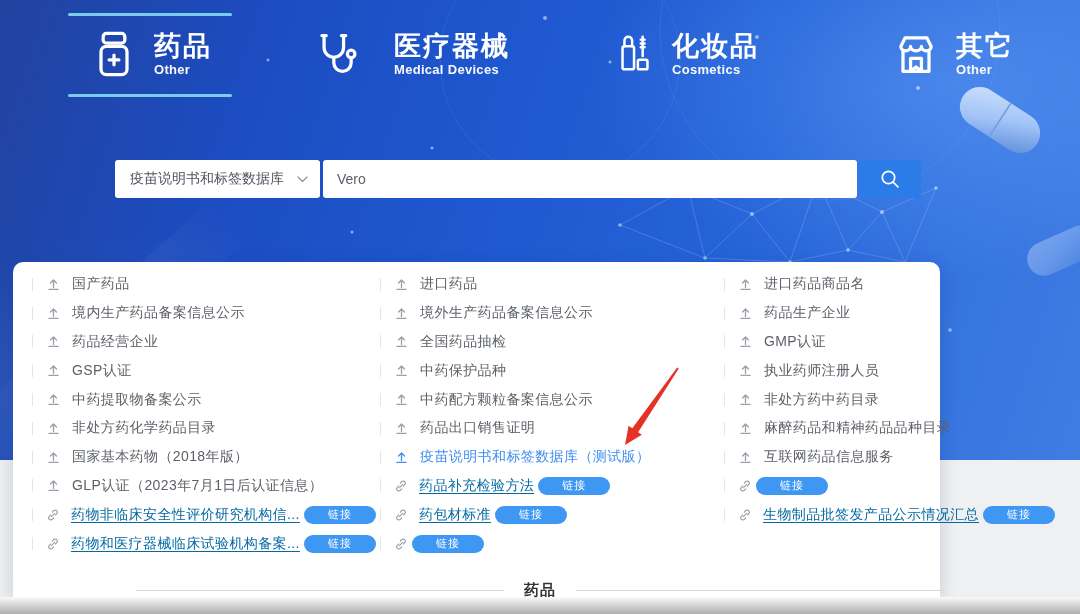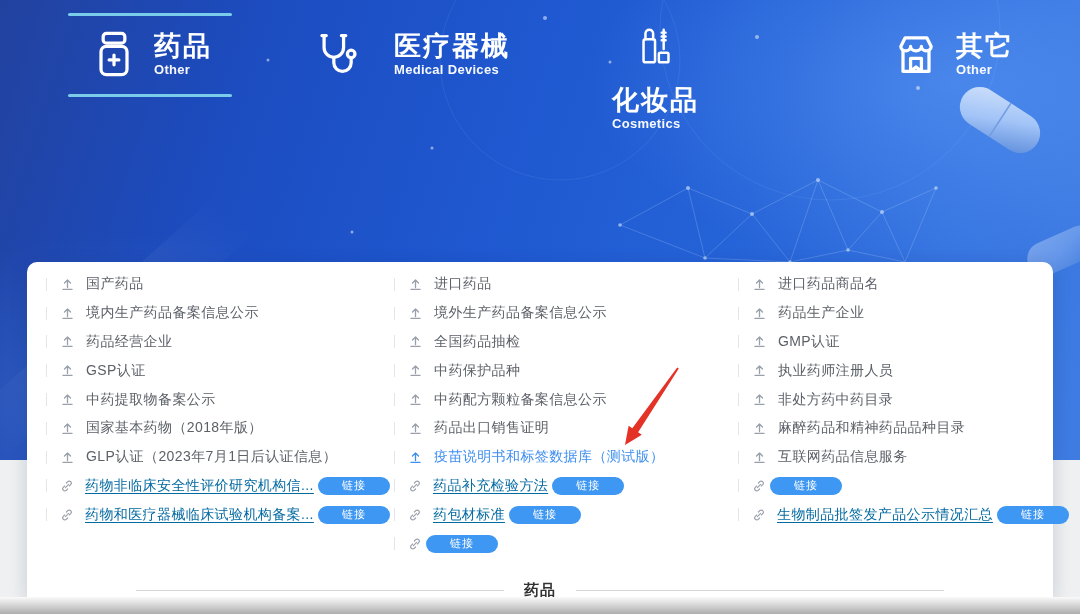--- a/index.html
+++ b/index.html
@@ -19,36 +19,36 @@
   .streak.s2{left:30px;top:360px;width:280px;height:34px;opacity:.06;}
 
   
   .tab{position:absolute;top:22px;height:64px;display:flex;align-items:center;gap:14px;color:#fff;cursor:pointer;}
   .tab .t-icon{flex:0 0 auto;display:flex;}
   .tab .t-text{display:flex;flex-direction:column;line-height:1.05;}
   .tab .zh{font-size:27px;font-weight:600;letter-spacing:2px;white-space:nowrap;}
   .tab .en{font-size:13px;font-weight:600;opacity:.96;margin-top:3px;letter-spacing:.3px;white-space:nowrap;}
   .tab1{left:68px;width:164px;justify-content:center;}
   .tab2{left:310px;gap:32px;}
-  .tab3{left:612px;flex-direction:column;}
+  .tab3{left:612px;}
   .tab4{left:890px;}
   .tab.active::before,.tab.active::after{content:"";position:absolute;left:0;right:0;height:3px;background:var(--tab-line,#79cdea);border-radius:2px;}
   .tab.active::before{top:-9px;}
   .tab.active::after{bottom:-11px;}
 
   
   .searchbar{position:absolute;left:115px;top:160px;height:38px;display:flex;align-items:stretch;}
   .sel{width:178px;background:#fff;border-radius:3px;display:flex;align-items:center;justify-content:space-between;padding:0 12px 0 15px;margin-right:3px;cursor:pointer;}
   .sel .sel-text{font-size:14px;color:#4f5560;white-space:nowrap;}
   .sel .chev{display:flex;margin-left:6px;}
   .search-input{width:506px;border:none;outline:none;background:#fff;border-radius:3px;padding:0 14px;font-size:14px;color:#5a6068;font-family:"Liberation Sans","DejaVu Sans",sans-serif;}
   .search-btn{width:62px;margin-left:2px;border:none;outline:none;background:var(--accent,#2b7ce9);border-radius:3px;display:flex;align-items:center;justify-content:center;cursor:pointer;}
 
   
-  .panel{position:absolute;left:27px;top:262px;width:1026px;height:336px;background:#fff;border-radius:10px 10px 0 0;box-shadow:0 4px 18px rgba(20,40,90,.18);}
+  .panel{position:absolute;left:13px;top:262px;width:927px;height:336px;background:#fff;border-radius:10px 10px 0 0;box-shadow:0 4px 18px rgba(20,40,90,.18);}
   .col{position:absolute;top:8px;}
   .col0{left:19px;width:345px;}
   .col1{left:367px;width:340px;}
   .col2{left:711px;width:310px;}
   .row{display:flex;align-items:center;height:28.8px;cursor:pointer;}
   .tick{width:1px;height:13px;background:#e3e5e9;margin-right:13px;flex:0 0 auto;}
   .row-icon{display:flex;color:#99a0aa;flex:0 0 auto;}
   .row-label{margin-left:11px;font-size:14px;color:#5c6168;letter-spacing:.4px;white-space:nowrap;}
   .row.linktype .row-label{text-decoration:underline;text-underline-offset:3px;color:#0369a1;}
   .row.active .row-label{color:var(--active-link,#3e8ef0);}
@@ -172,20 +172,39 @@
           <path d="M12 21v19h24V21"></path>
           <path d="M19 40v-12h10v12l-5-4z"></path>
         </svg>
       </span>
       <span class="t-text">
         <span class="zh">其它</span>
         <span class="en">Other</span>
       </span>
     </div>
 
+    <div class="searchbar">
+      <div class="sel">
+        <span class="sel-text">疫苗说明书和标签数据库</span>
+        <span class="chev">
+          <svg width="11" height="7" viewBox="0 0 11 7" fill="none" stroke="#9aa0a8" stroke-width="1.5" stroke-linecap="round">
+              <path d="M1 1l4.5 4.5L10 1"></path>
+            </svg>
+        </span>
+      </div>
+      <input class="search-input" type="text" value="Vero" style="">
+      <button class="search-btn">
+        <span style="display:flex;">
+          <svg width="22" height="22" viewBox="0 0 22 22" fill="none" stroke="#fff" stroke-width="1.7" stroke-linecap="round">
+            <circle cx="9.5" cy="9.5" r="6.2"></circle>
+              <path d="M14.2 14.2L19 19"></path>
+          </svg>
+        </span>
+      </button>
+    </div>
   </div>
 
   <div class="panel">
     <div class="col col0">
   <div class="row">
     <span class="tick"></span>
     <span class="row-icon">
             <svg width="15" height="15" viewBox="0 0 16 16" fill="none" stroke="currentColor" stroke-width="1.4" stroke-linecap="round" stroke-linejoin="round">
               <path d="M8 11.2V3.4M4.8 6.4L8 3.2l3.2 3.2M3.2 13.2h9.6"></path>
             </svg>
@@ -231,20 +250,30 @@
     <span class="tick"></span>
     <span class="row-icon">
             <svg width="15" height="15" viewBox="0 0 16 16" fill="none" stroke="currentColor" stroke-width="1.4" stroke-linecap="round" stroke-linejoin="round">
               <path d="M8 11.2V3.4M4.8 6.4L8 3.2l3.2 3.2M3.2 13.2h9.6"></path>
             </svg>
           </span>
     <span class="row-label">中药提取物备案公示</span>
 
   </div>
 
+  <div class="row">
+    <span class="tick"></span>
+    <span class="row-icon">
+            <svg width="15" height="15" viewBox="0 0 16 16" fill="none" stroke="currentColor" stroke-width="1.4" stroke-linecap="round" stroke-linejoin="round">
+              <path d="M8 11.2V3.4M4.8 6.4L8 3.2l3.2 3.2M3.2 13.2h9.6"></path>
+            </svg>
+          </span>
+    <span class="row-label">非处方药化学药品目录</span>
+
+  </div>
 
   <div class="row">
     <span class="tick"></span>
     <span class="row-icon">
             <svg width="15" height="15" viewBox="0 0 16 16" fill="none" stroke="currentColor" stroke-width="1.4" stroke-linecap="round" stroke-linejoin="round">
               <path d="M8 11.2V3.4M4.8 6.4L8 3.2l3.2 3.2M3.2 13.2h9.6"></path>
             </svg>
           </span>
     <span class="row-label">国家基本药物（2018年版）</span>
 

